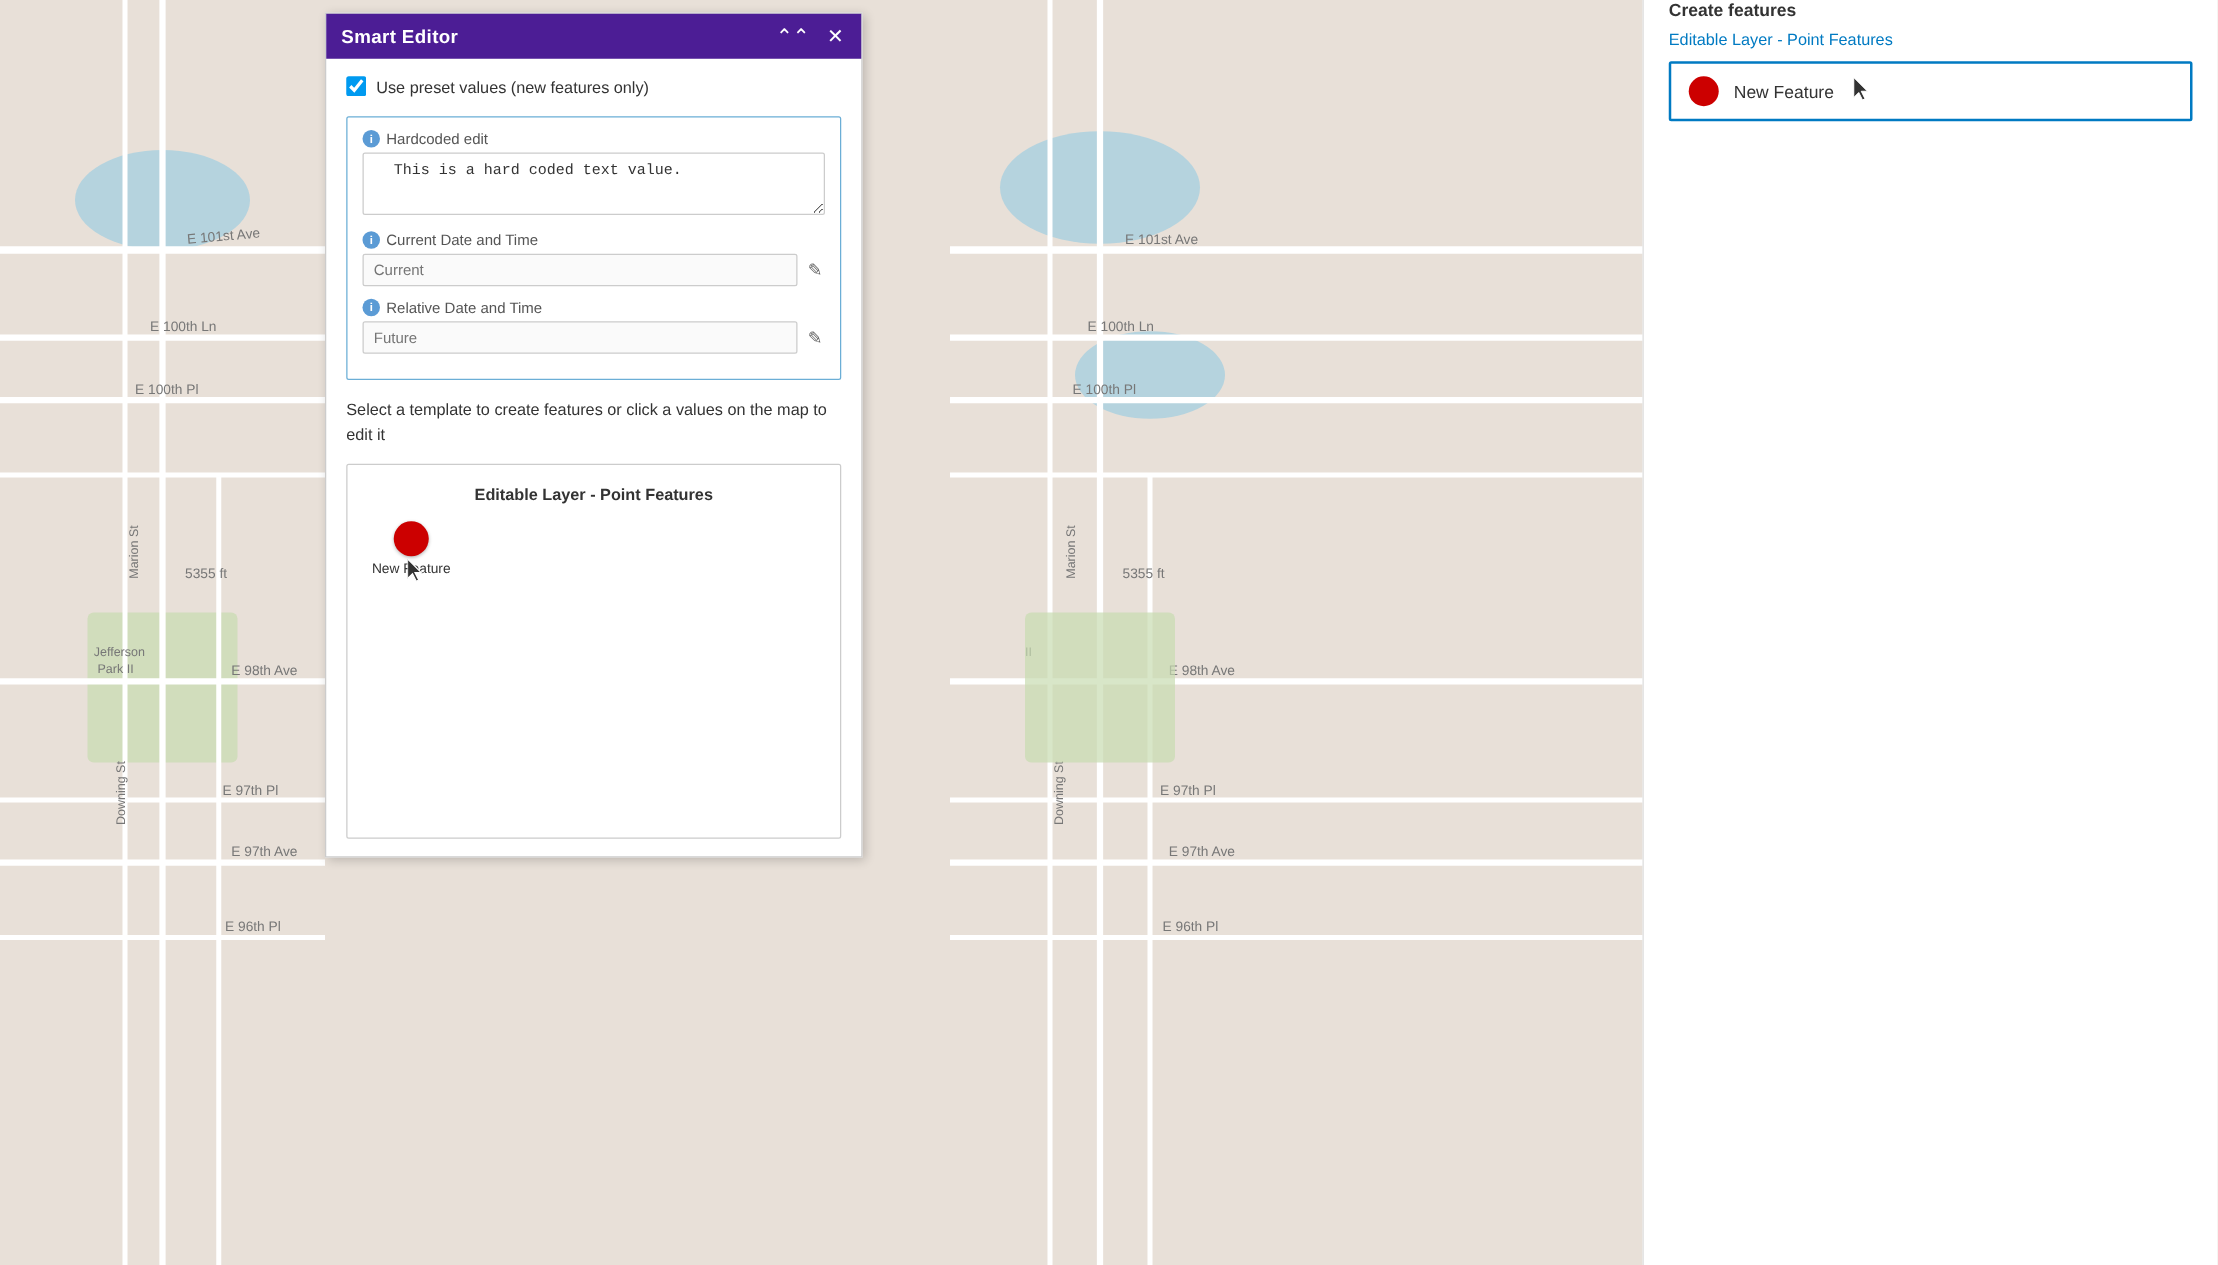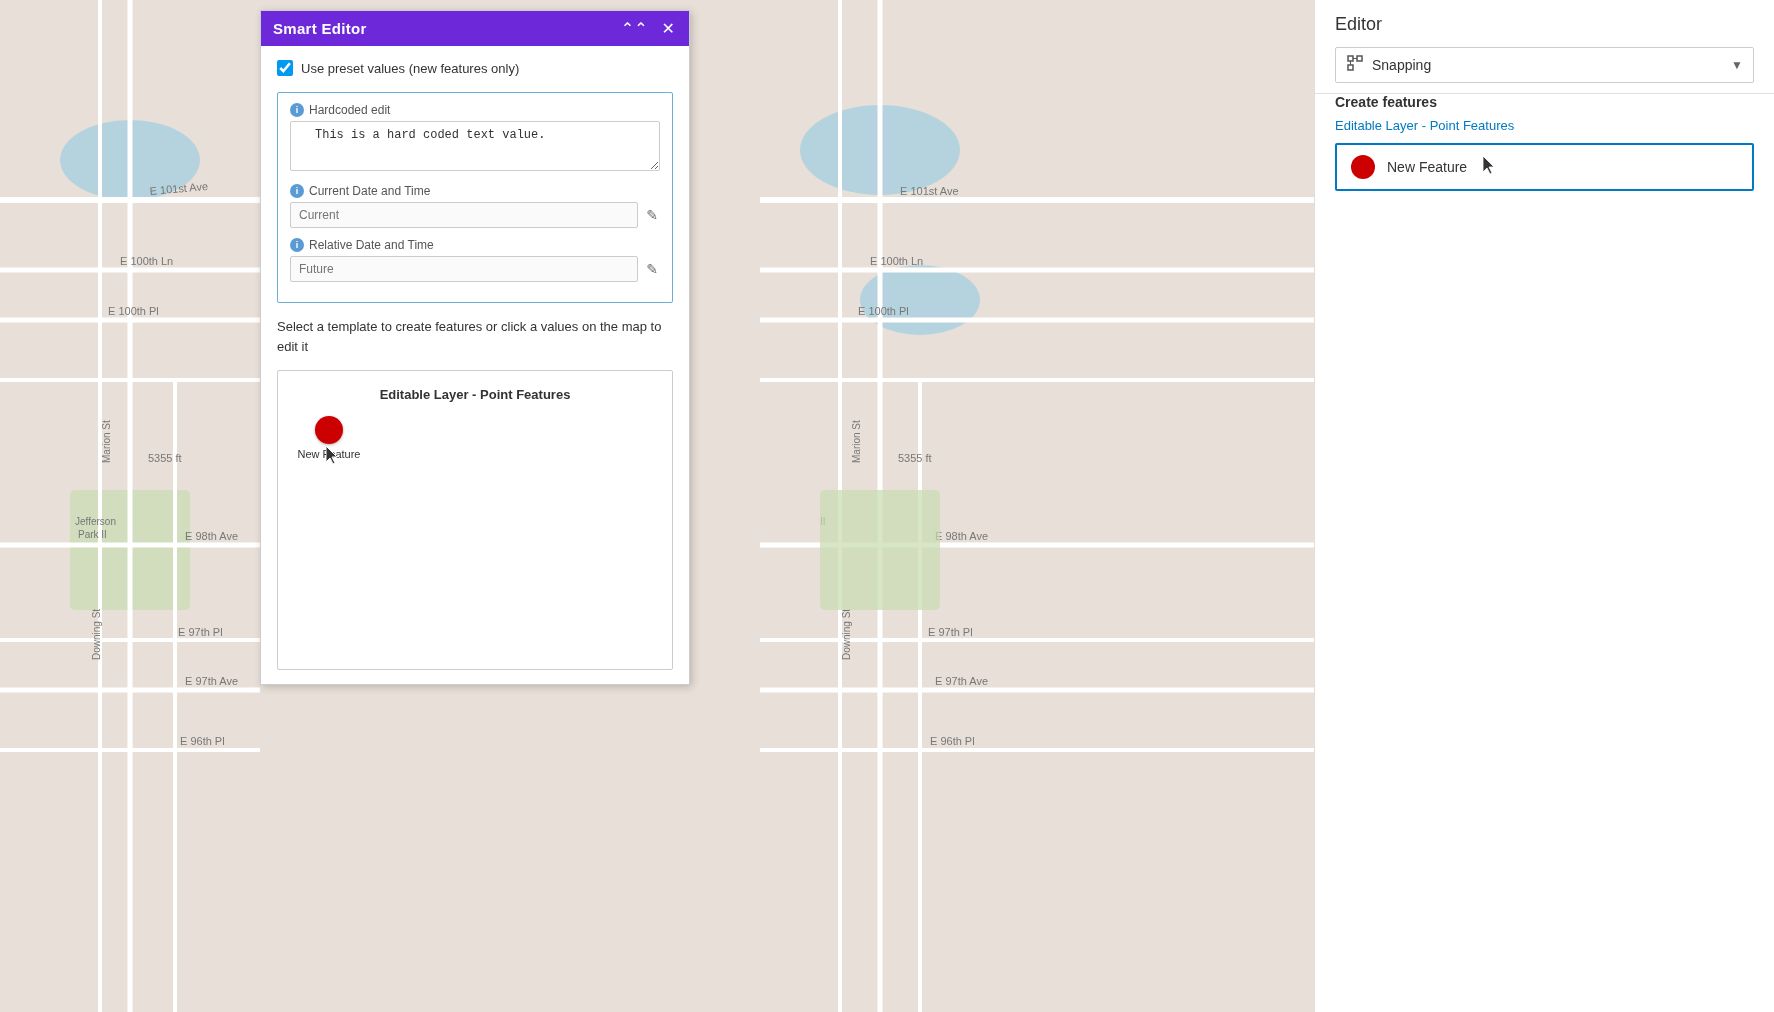--- a/index.html
+++ b/index.html
@@ -34,21 +34,21 @@
       top: 10px;
       left: 260px;
       width: 430px;
       background: #fff;
       border: 1px solid #ccc;
       box-shadow: 2px 2px 8px rgba(0,0,0,0.2);
       z-index: 20;
     }
 
     .smart-editor-header {
-      background: #6d28d9;
+      background: #4c1d95;
       color: #fff;
       padding: 8px 12px;
       display: flex;
       align-items: center;
       justify-content: space-between;
     }
 
     .smart-editor-title {
       font-size: 15px;
       font-weight: 600;
@@ -457,36 +457,20 @@
 
         <svg style="position:absolute; bottom:-8px; left:32px;" width="14" height="22" viewBox="0 0 14 22">
           <path d="M0 0 L0 16 L4 12 L7 18 L9 17 L6 11 L11 11 Z" fill="#333" stroke="#fff" stroke-width="1"></path>
         </svg>
       </div>
     </div>
   </div>
 </div>
 
 <div class="right-panel">
-  <div class="editor-header">
-    <h2 class="editor-title">Editor</h2>
-    <div class="snapping-row">
-      <span class="snapping-icon">
-        <svg width="18" height="18" viewBox="0 0 18 18" xmlns="http://www.w3.org/2000/svg">
-          <rect x="2" y="2" width="5" height="5" fill="none" stroke="#555" stroke-width="1.5"></rect>
-          <rect x="11" y="2" width="5" height="5" fill="none" stroke="#555" stroke-width="1.5"></rect>
-          <rect x="2" y="11" width="5" height="5" fill="none" stroke="#555" stroke-width="1.5"></rect>
-          <line x1="7" y1="4.5" x2="11" y2="4.5" stroke="#555" stroke-width="1"></line>
-          <line x1="4.5" y1="7" x2="4.5" y2="11" stroke="#555" stroke-width="1"></line>
-        </svg>
-      </span>
-      <span class="snapping-label">Snapping</span>
-      <span class="chevron-icon">▼</span>
-    </div>
-  </div>
 
 
   <div class="create-features-section">
     <h3 class="create-section-title">Create features</h3>
     <div class="editable-layer-title">Editable Layer - Point Features</div>
     <button class="new-feature-btn">
       <div class="new-feature-dot"></div>
       <span class="new-feature-label">New Feature</span>
       <svg style="margin-left:4px;" width="14" height="22" viewBox="0 0 14 22">
         <path d="M0 0 L0 16 L4 12 L7 18 L9 17 L6 11 L11 11 Z" fill="#333" stroke="#fff" stroke-width="0.8"></path>

